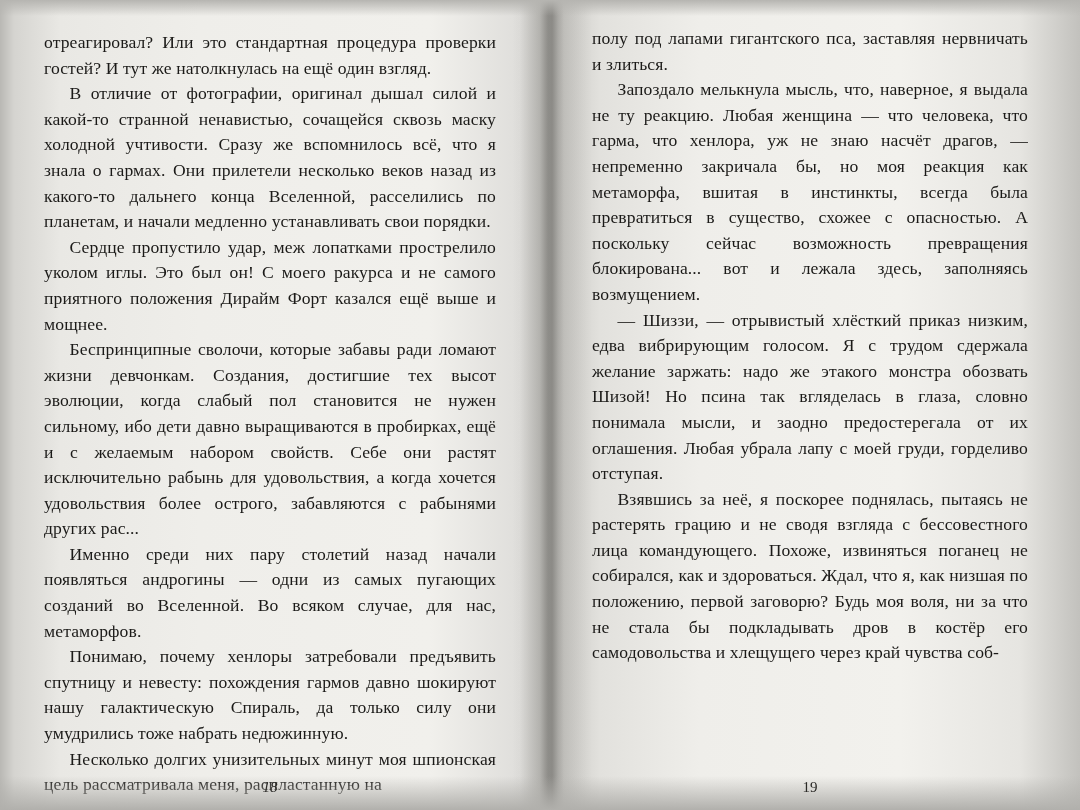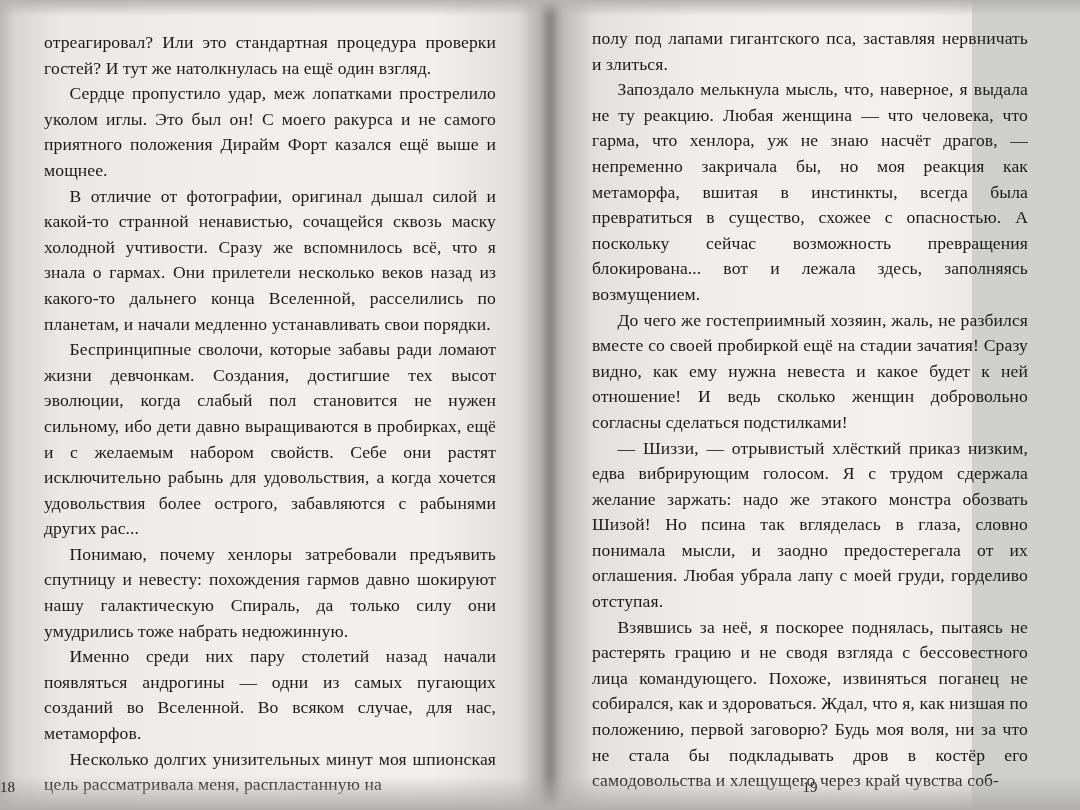--- a/index.html
+++ b/index.html
@@ -8,21 +8,21 @@
   }
   body {
     width: 1080px;
     height: 810px;
     background: #cfcfcb;
     font-family: "Liberation Serif", serif;
     overflow: hidden;
   }
   .spread {
     position: relative;
-    width: 972px;
+    width: 1080px;
     height: 810px;
     background:
       linear-gradient(to right,
         #b9b8b4 0px, #d5d4d0 14px,
         #e9e8e4 60px, #efeeea 200px,
         #f1f0ec 430px, #dfdedb 520px,
         #bdbcb8 540px, #aaa9a5 548px,
         #c9c8c4 558px, #e2e1dd 600px,
         #efeeea 700px, #f2f1ed 900px,
         #e6e5e1 1020px, #c2c1bd 1080px);
@@ -75,21 +75,22 @@
   .folio {
     position: absolute;
     bottom: 14px;
     font-size: 15px;
     color: #2a2926;
     font-family: "Liberation Serif", serif;
   }
   .folio-left {
     left: 0;
     width: 540px;
-    text-align: left;
+    text-align: center;
+    font-style: italic;
   }
   .folio-right {
     left: 540px;
     width: 540px;
     text-align: center;
   }
   .edge-top {
     position: absolute;
     top: 0; left: 0;
     width: 1080px; height: 16px;
@@ -105,34 +106,33 @@
   }
 </style>
 </head>
 <body>
 
 <div class="spread">
 
   <div class="page page-left">
     <div class="text-col">
       <p class="no-indent">отреагировал? Или это стандартная процедура проверки гостей? И тут же натолкнулась на ещё один взгляд.</p>
+      <p>В отличие от фотографии, оригинал дышал силой и какой-то странной ненавистью, сочащейся сквозь маску холодной учтивости. Сразу же вспомнилось всё, что я знала о гармах. Они прилетели несколько веков назад из какого-то дальнего конца Вселенной, расселились по планетам, и начали медленно устанавливать свои порядки.</p>
       <p>Сердце пропустило удар, меж лопатками прострелило уколом иглы. Это был он! С моего ракурса и не самого приятного положения Дирайм Форт казался ещё выше и мощнее.</p>
-      <p>В отличие от фотографии, оригинал дышал силой и какой-то странной ненавистью, сочащейся сквозь маску холодной учтивости. Сразу же вспомнилось всё, что я знала о гармах. Они прилетели несколько веков назад из какого-то дальнего конца Вселенной, расселились по планетам, и начали медленно устанавливать свои порядки.</p>
       <p>Беспринципные сволочи, которые забавы ради ломают жизни девчонкам. Создания, достигшие тех высот эволюции, когда слабый пол становится не нужен сильному, ибо дети давно выращиваются в пробирках, ещё и с желаемым набором свойств. Себе они растят исключительно рабынь для удовольствия, а когда хочется удовольствия более острого, забавляются с рабынями других рас...</p>
+      <p>Именно среди них пару столетий назад начали появляться андрогины — одни из самых пугающих созданий во Вселенной. Во всяком случае, для нас, метаморфов.</p>
       <p>Понимаю, почему хенлоры затребовали предъявить спутницу и невесту: похождения гармов давно шокируют нашу галактическую Спираль, да только силу они умудрились тоже набрать недюжинную.</p>
-      <p>Именно среди них пару столетий назад начали появляться андрогины — одни из самых пугающих созданий во Вселенной. Во всяком случае, для нас, метаморфов.</p>
       <p>Несколько долгих унизительных минут моя шпионская цель рассматривала меня, распластанную на</p>
     </div>
   </div>
 
   <div class="page page-right">
     <div class="text-col">
       <p class="no-indent">полу под лапами гигантского пса, заставляя нервничать и злиться.</p>
       <p>Запоздало мелькнула мысль, что, наверное, я выдала не ту реакцию. Любая женщина — что человека, что гарма, что хенлора, уж не знаю насчёт драгов, — непременно закричала бы, но моя реакция как метаморфа, вшитая в инстинкты, всегда была превратиться в существо, схожее с опасностью. А поскольку сейчас возможность превращения блокирована... вот и лежала здесь, заполняясь возмущением.</p>
-      <p>До чего же гостеприимный хозяин, жаль, не разбился вместе со своей пробиркой ещё на стадии зачатия! Сразу видно, как ему нужна невеста и какое будет к ней отношение! И ведь сколько женщин добровольно согласны сделаться подстилками!</p>
       <p>— Шиззи, — отрывистый хлёсткий приказ низким, едва вибрирующим голосом. Я с трудом сдержала желание заржать: надо же этакого монстра обозвать Шизой! Но псина так вгляделась в глаза, словно понимала мысли, и заодно предостерегала от их оглашения. Любая убрала лапу с моей груди, горделиво отступая.</p>
       <p>Взявшись за неё, я поскорее поднялась, пытаясь не растерять грацию и не сводя взгляда с бессовестного лица командующего. Похоже, извиняться поганец не собирался, как и здороваться. Ждал, что я, как низшая по положению, первой заговорю? Будь моя воля, ни за что не стала бы подкладывать дров в костёр его самодовольства и хлещущего через край чувства соб-</p>
     </div>
   </div>
 
   <div class="gutter-shadow"></div>
   <div class="edge-top"></div>
   <div class="edge-bottom"></div>
 
   <div class="folio folio-left">18</div>

